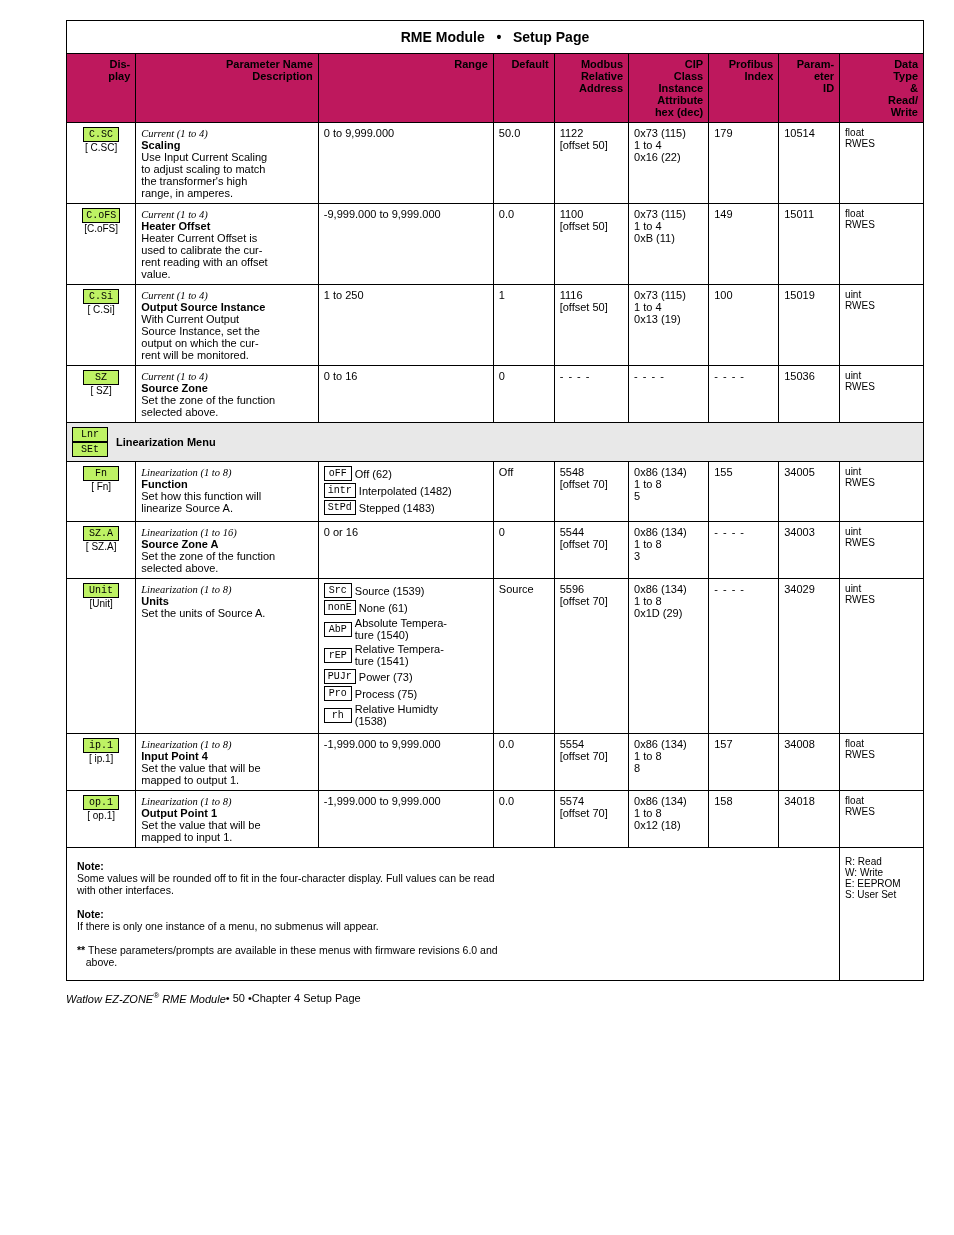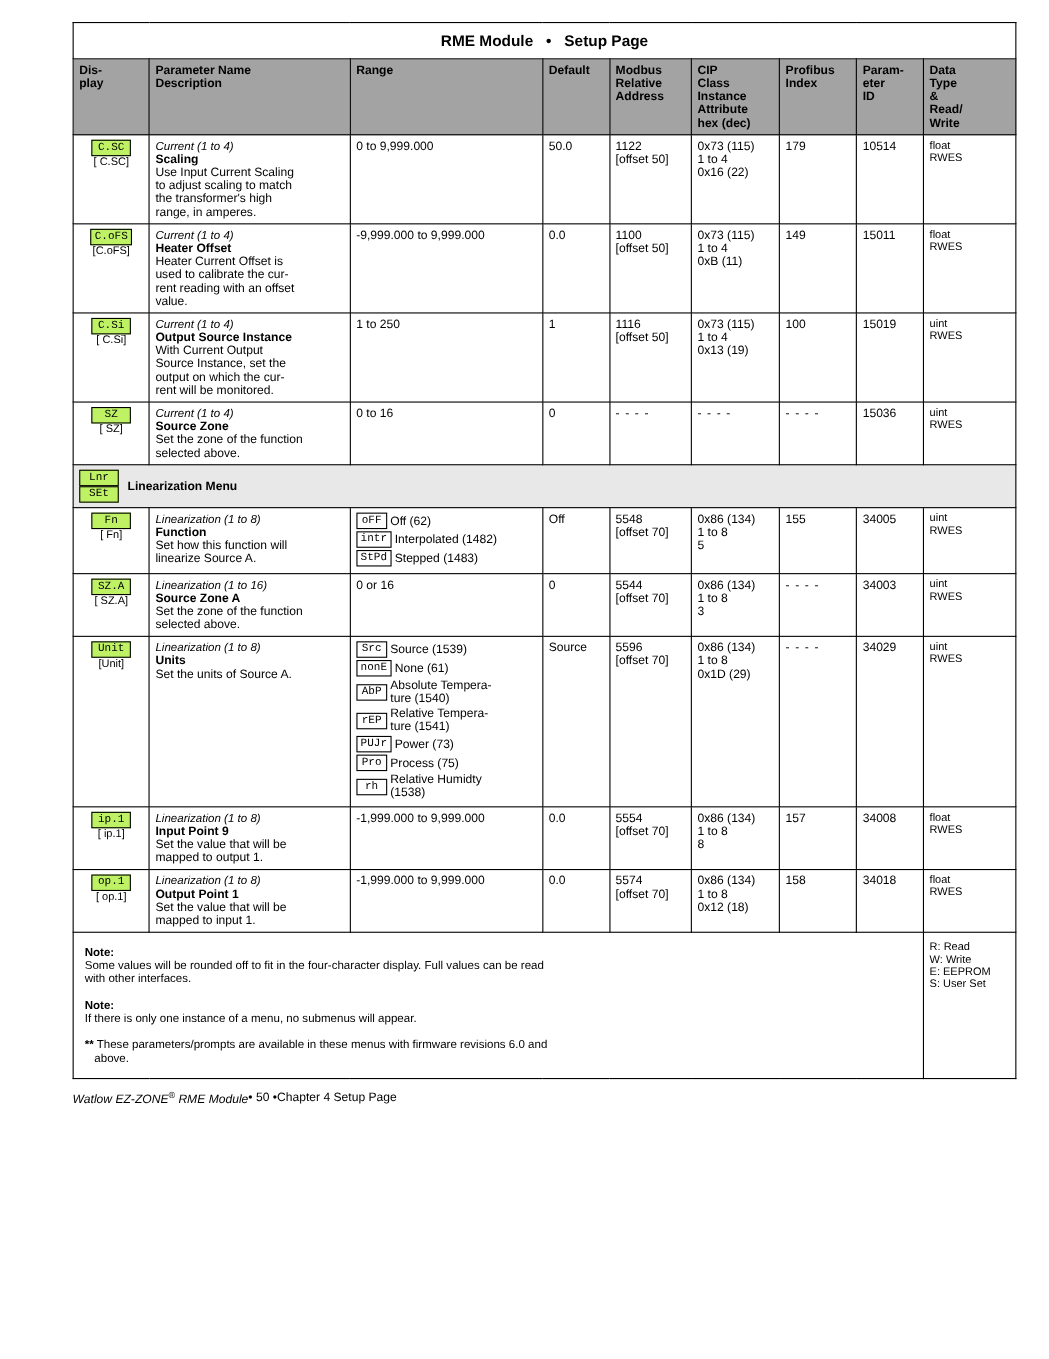--- a/index.html
+++ b/index.html
@@ -19,24 +19,24 @@
       width: 100%;
       border-collapse: collapse;
       border: 1.5px solid #000;
     }
     .main-table th, .main-table td {
       border: 1px solid #000;
       padding: 4px 5px;
       vertical-align: top;
     }
     .header-row th {
-      text-align: left;
+      text-align: right;
       font-weight: bold;
       font-size: 11px;
-      background: #a3a3a3;
+      background: #be185d;
     }
     .title-row td {
       text-align: center;
       font-size: 14px;
       font-weight: bold;
       border-bottom: 1.5px solid #000;
       padding: 8px;
     }
     .display-cell {
       min-width: 55px;
@@ -57,20 +57,21 @@
       text-align: center;
       display: block;
     }
     .param-name {
       font-weight: bold;
     }
     .param-desc {
       font-weight: normal;
       font-style: italic;
       font-size: 10.5px;
+      font-family: Liberation Serif, serif;
     }
     .range-option {
       display: flex;
       align-items: center;
       gap: 3px;
       margin-bottom: 2px;
     }
     .range-box {
       border: 1px solid #000;
       padding: 1px 3px;
@@ -320,21 +321,21 @@
       <td class="read-write-cell">uint<br>RWES</td>
     </tr>
 
     <tr>
       <td class="display-cell">
         <span class="display-box">ip.1</span><br>
         <span class="display-label">[ ip.1]</span>
       </td>
       <td>
         <span class="param-desc">Linearization (1 to 8)</span><br>
-        <span class="param-name">Input Point 9</span><br>
+        <span class="param-name">Input Point 4</span><br>
         <span>Set the value that will be<br>mapped to output 1.</span>
       </td>
       <td>-1,999.000 to 9,999.000</td>
       <td>0.0</td>
       <td>5554<br>[offset 70]</td>
       <td>0x86 (134)<br>1 to 8<br>8</td>
       <td>157</td>
       <td>34008</td>
       <td class="read-write-cell">float<br>RWES</td>
     </tr>

